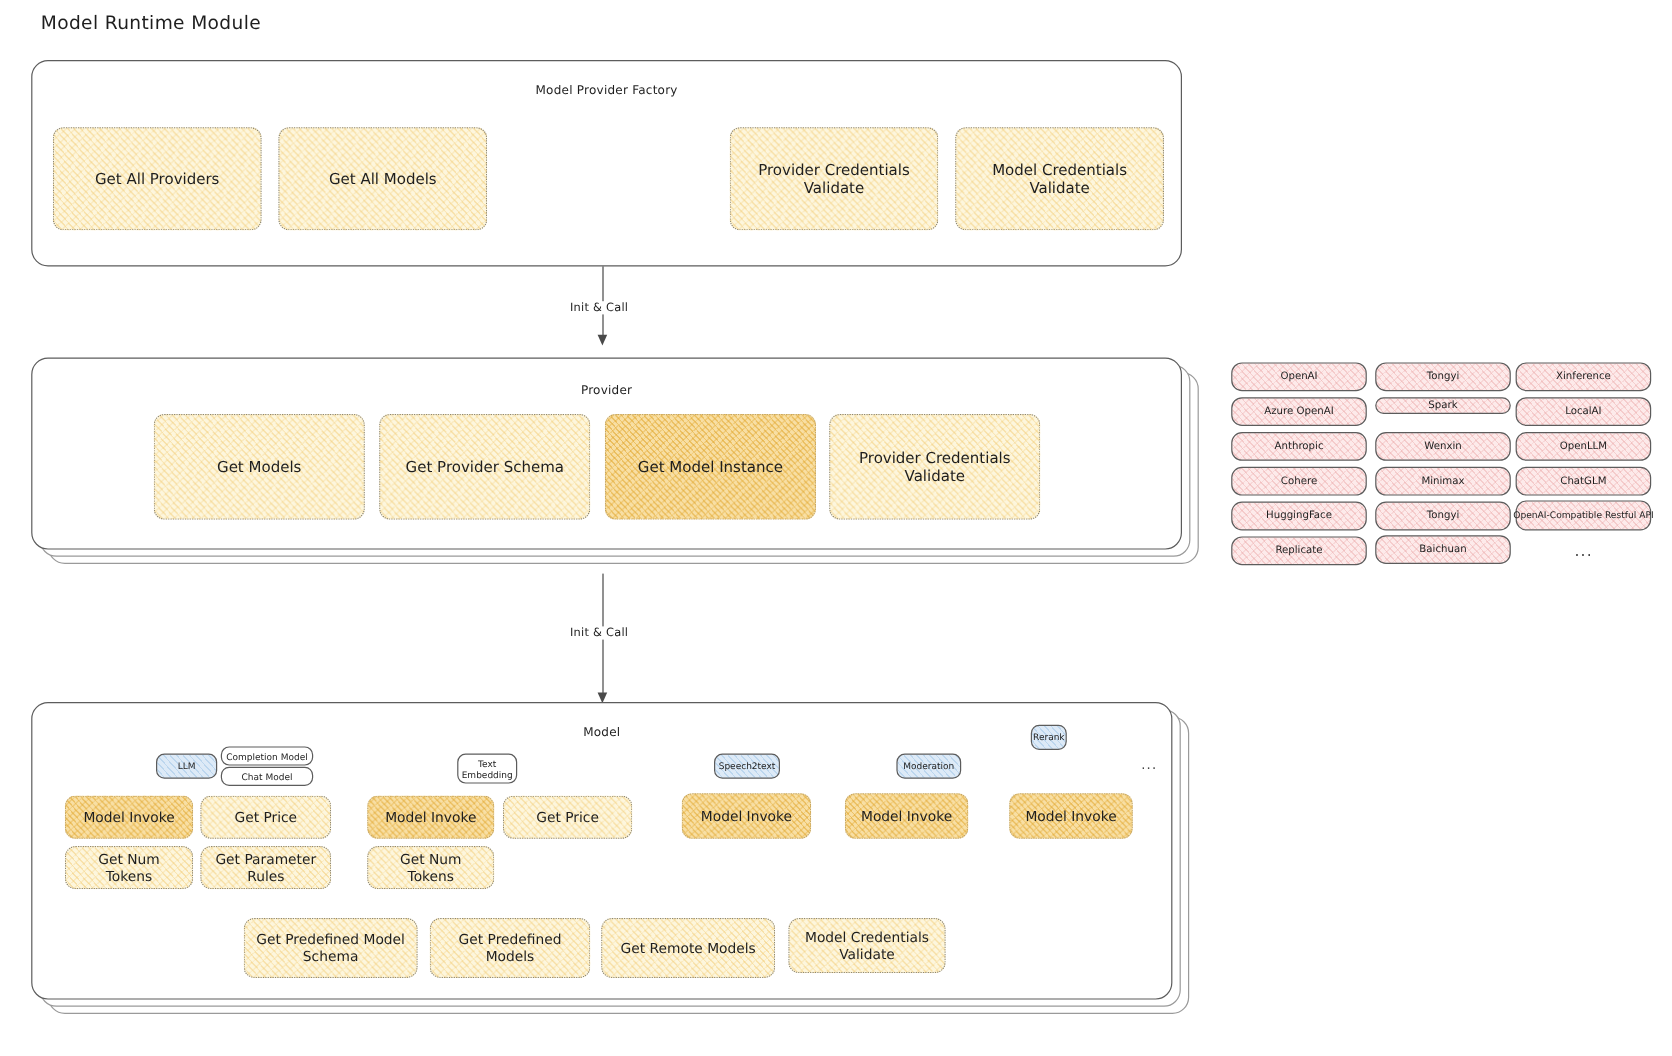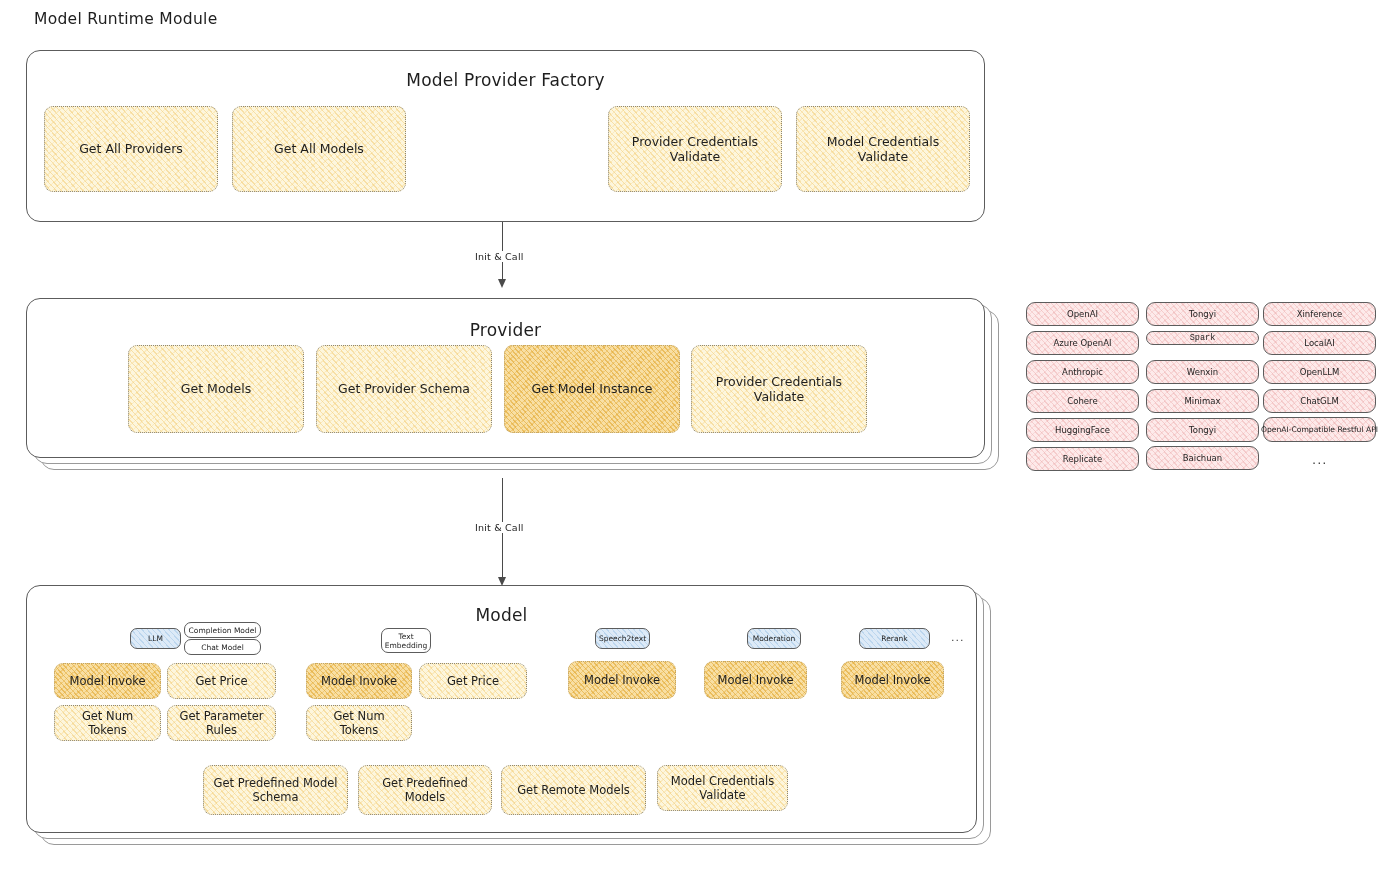--- a/index.html
+++ b/index.html
@@ -42,21 +42,21 @@
   .panel-shadow {
     position: absolute;
     background: #ffffff;
     border: 1.1px solid #9a9a9a;
     border-radius: 14px;
   }
   .panel-title {
     position: absolute;
     left: 0; right: 0;
     text-align: center;
-    font-size: 17px;
+    font-size: 10px;
     color: #1e1e1e;
   }
 
   
   .node {
     position: absolute;
     border: 1.3px dotted #8d8775;
     border-radius: 9px;
     background-color: #fdf6dd;
     background-image:
@@ -210,21 +210,21 @@
   <div class="pill" style="left:1026px; top:418px; width:113px; height:24px;text-align:right;">
     <span>HuggingFace</span>
   </div>
   <div class="pill" style="left:1026px; top:447px; width:113px; height:24px;">
     <span>Replicate</span>
   </div>
 
   <div class="pill" style="left:1146px; top:302px; width:113px; height:24px;">
     <span>Tongyi</span>
   </div>
-  <div class="pill" style="left:1146px; top:331px; width:113px; height:14px;font-family:Liberation Mono, monospace;">
+  <div class="pill" style="left:1146px; top:331px; width:113px; height:14px;">
     <span>Spark</span>
   </div>
   <div class="pill" style="left:1146px; top:360px; width:113px; height:24px;">
     <span>Wenxin</span>
   </div>
   <div class="pill" style="left:1146px; top:389px; width:113px; height:24px;">
     <span>Minimax</span>
   </div>
   <div class="pill" style="left:1146px; top:418px; width:113px; height:24px;">
     <span>Tongyi</span>
@@ -275,21 +275,21 @@
   </div>
 
   <div class="badge" style="left:595px; top:628px; width:55px; height:21px;">
     <span>Speech2text</span>
   </div>
 
   <div class="badge" style="left:729px; top:628px; width:54px; height:21px;margin-left:18px;">
     <span>Moderation</span>
   </div>
 
-  <div class="badge" style="left:859px; top:628px; width:71px; height:21px;align-items:center;">
+  <div class="badge" style="left:859px; top:604px; width:30px; height:21px;align-items:center;">
     <span>Rerank</span>
   </div>
 
   <div class="ellipsis hand" style="left:951px; top:631px; font-size:11px;">...</div>
 
   <div class="node hl" style="left:54px; top:663px; width:107px; height:36px; font-size:11.5px;">
     <span>Model Invoke</span>
   </div>
   <div class="node" style="left:167px; top:663px; width:109px; height:36px; font-size:11.5px;">
     <span>Get Price</span>

